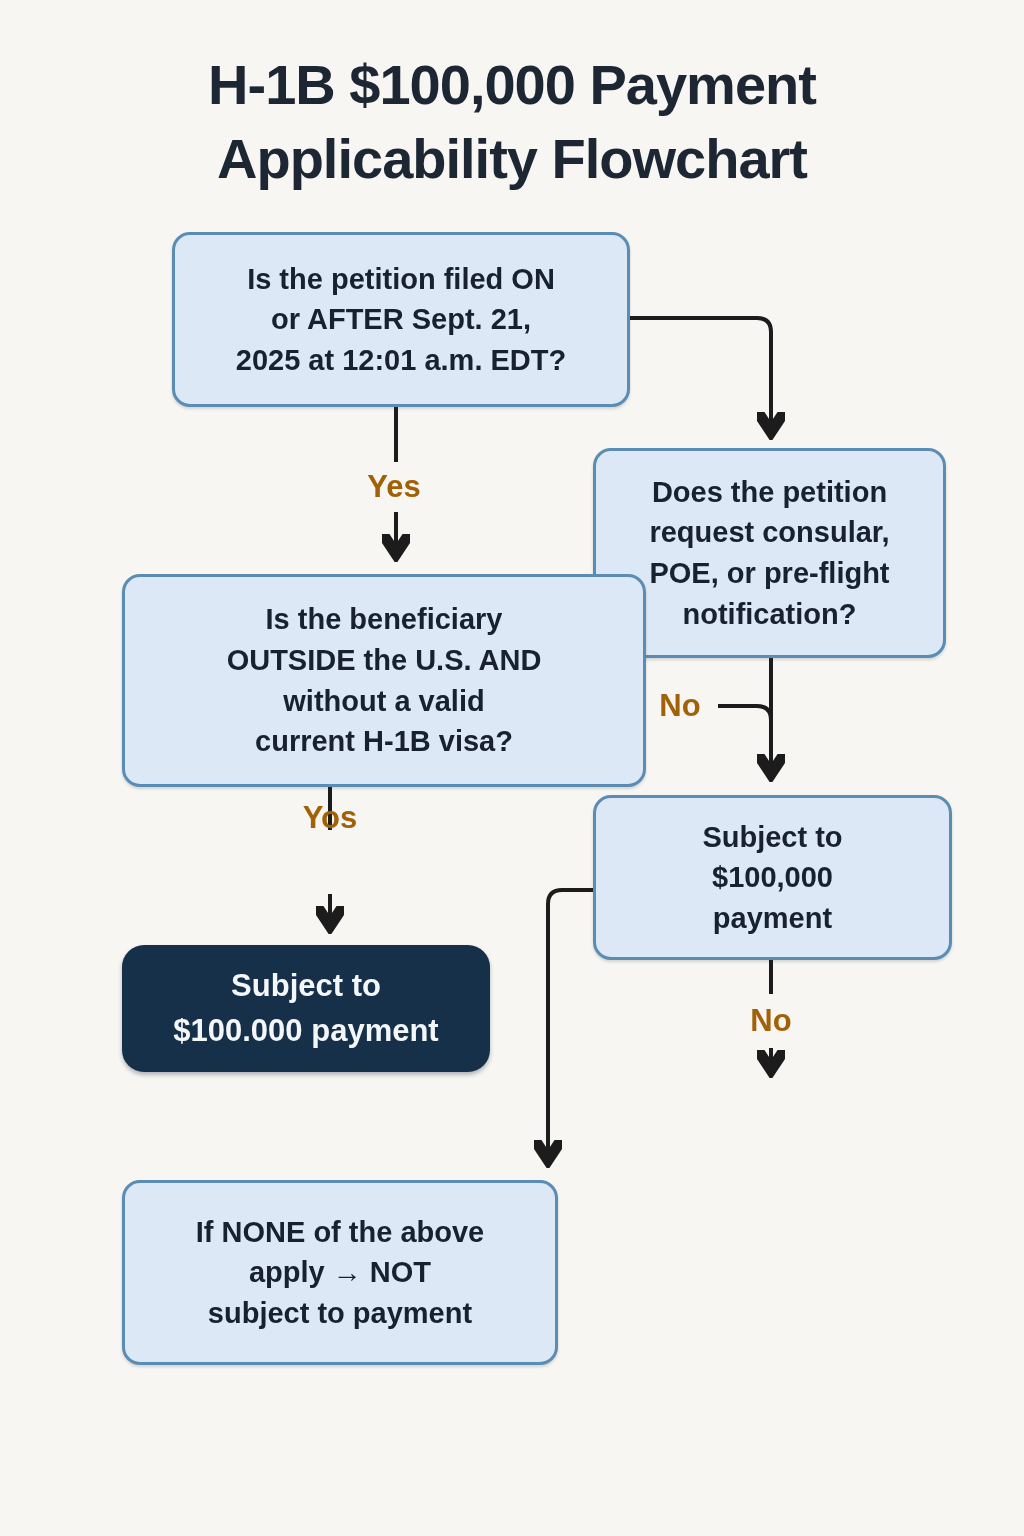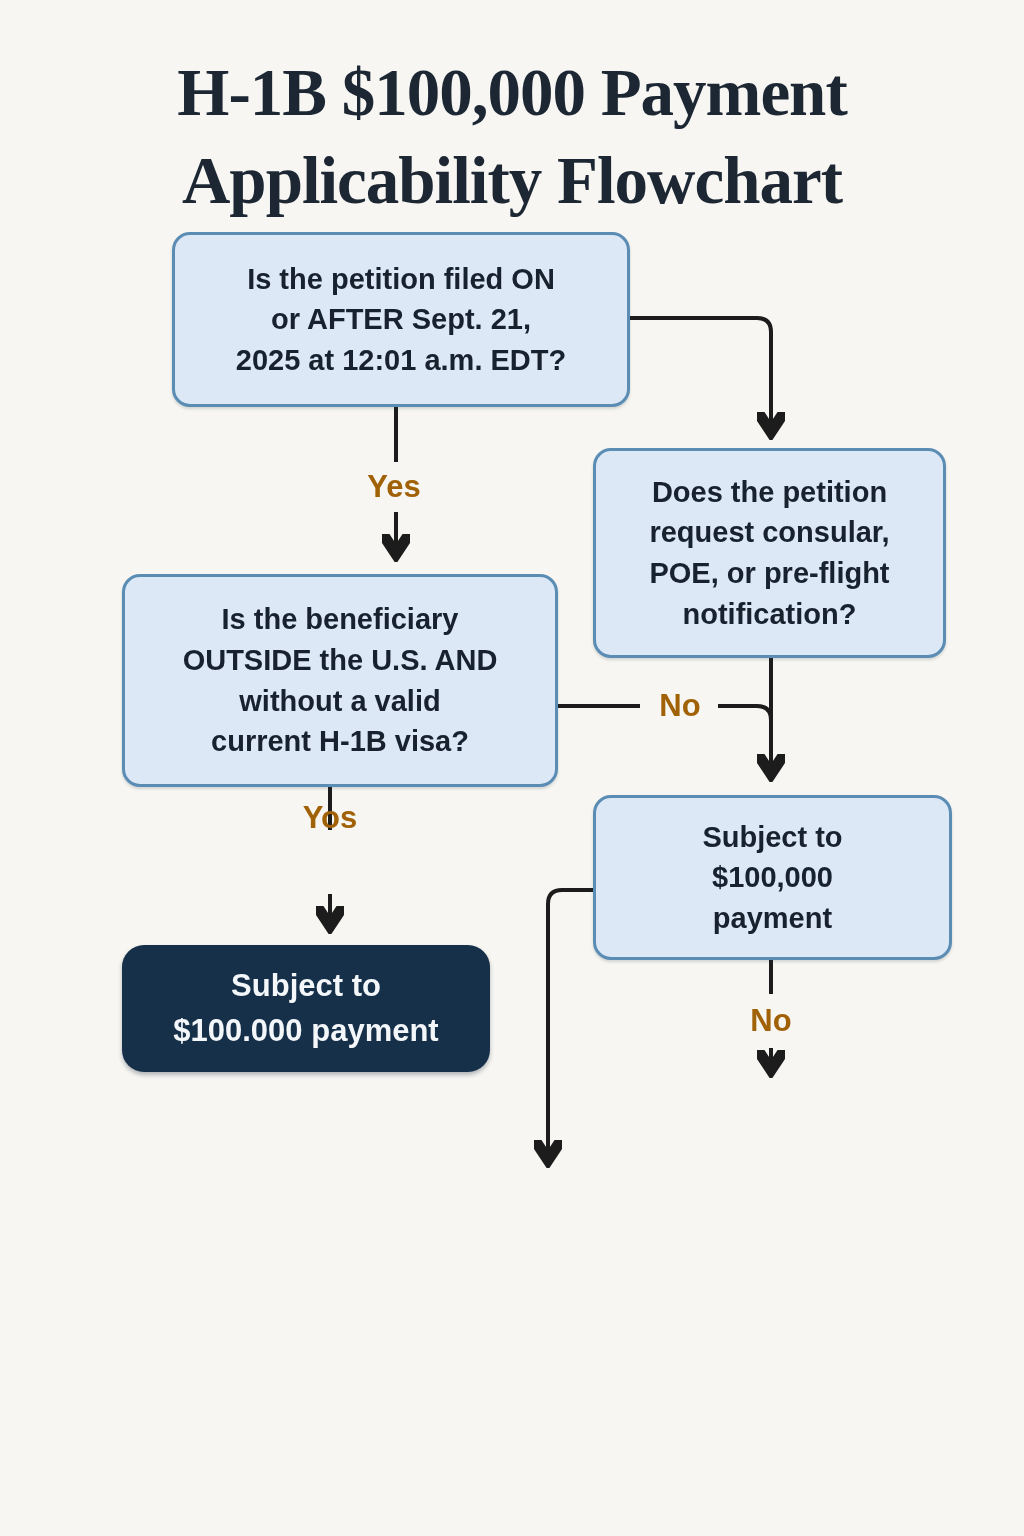--- a/index.html
+++ b/index.html
@@ -22,26 +22,25 @@
     font-family: "Liberation Sans", sans-serif;
     overflow: hidden;
   }
   .title {
     position: absolute;
     left: 0; top: 48px;
     width: 1024px;
     margin: 0;
     text-align: center;
     white-space: pre-line;
-    font-size: 67px;
+    font-size: 56px;
     line-height: 1.32;
     font-weight: 700;
     letter-spacing: -1px;
     color: #1c2733;
-    font-family: Liberation Serif, serif;
   }
   .edges {
     position: absolute;
     left: 0; top: 0;
     width: 1024px; height: 1536px;
     pointer-events: none;
   }
   .edges path {
     stroke: var(--line);
     stroke-width: 4;
@@ -68,21 +67,21 @@
     background: var(--dark);
     border: none;
     border-radius: 22px;
     color: var(--darktext);
     font-size: 31px;
     line-height: 1.45;
     box-shadow: 0 3px 4px rgba(20,35,55,0.3);
   }
   .n-filed        { left: 172px; top: 232px;  width: 458px; height: 175px; }
   .n-consular     { left: 593px; top: 448px;  width: 353px; height: 210px; }
-  .n-beneficiary  { left: 122px; top: 574px;  width: 436px; height: 213px; }
+  .n-beneficiary  { left: 122px; top: 574px;  width: 524px; height: 213px; }
   .n-subject-light{ left: 593px; top: 795px;  width: 359px; height: 165px; }
   .n-subject-dark { left: 122px; top: 945px;  width: 368px; height: 127px; }
   .n-change       { left: 593px; top: 1088px; width: 360px; height: 256px; }
   .n-none         { left: 122px; top: 1180px; width: 436px; height: 185px; }
   .edge-label {
     position: absolute;
     transform: translate(-50%, -50%);
     font-weight: 700;
     font-size: 31px;
     color: #a16207;
@@ -135,19 +134,22 @@
 current H-1B visa?</div>
 
   <div class="node n-subject-light">Subject to
 $100,000
 payment</div>
 
   <div class="node dark n-subject-dark">Subject to
 $100.000 payment</div>
 
 
+  <div class="node n-none">If NONE of the above
+apply → NOT
+subject to payment</div>
 
   <div class="edge-label l-yes">Yes</div>
   <div class="edge-label l-yos">Yos</div>
   <div class="edge-label l-no-mid">No</div>
   <div class="edge-label l-no-low">No</div>
 
 </div>
 
 </body></html>

